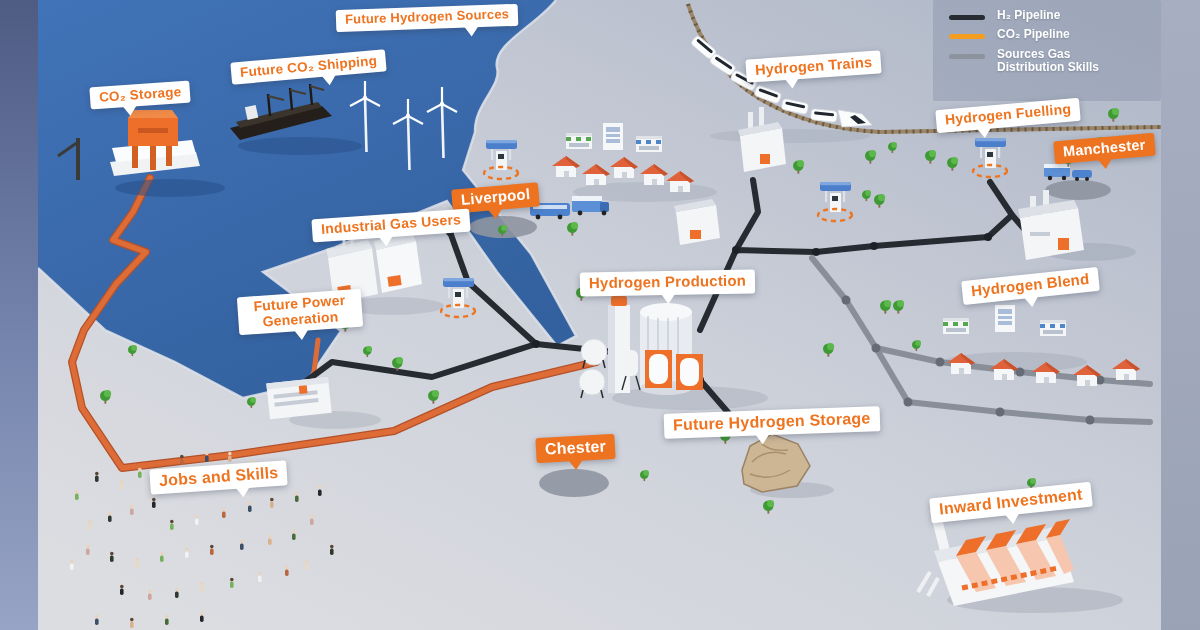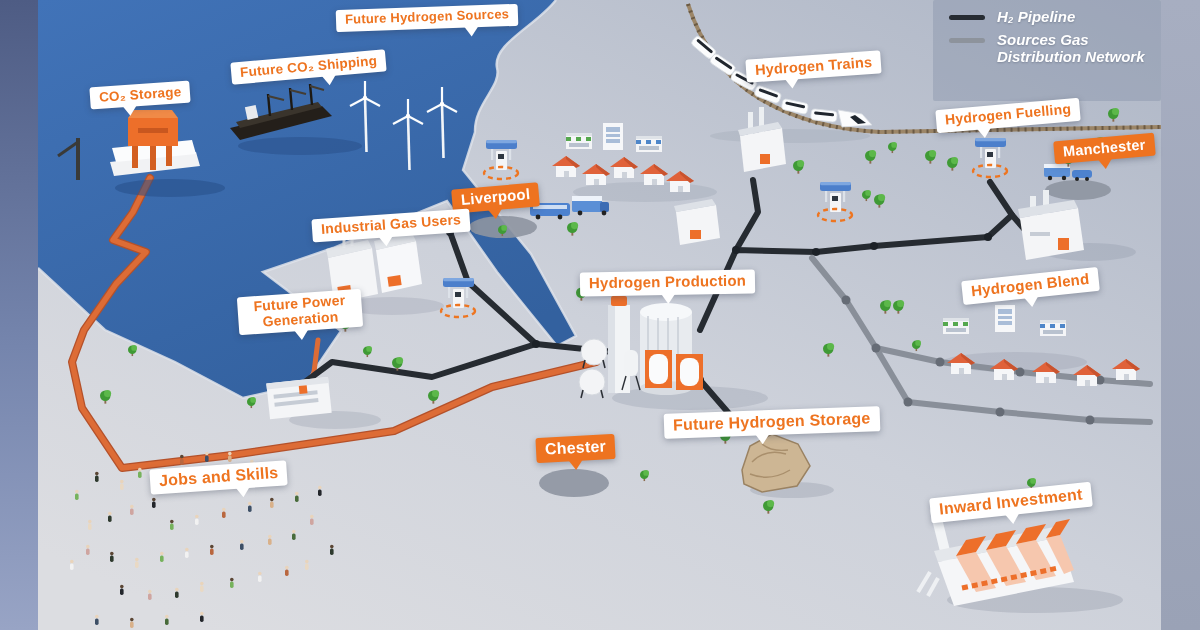--- a/index.html
+++ b/index.html
@@ -18,22 +18,22 @@
        border-top:10px solid #fff;border-bottom:0;bottom:-9px;left:calc(50% - 7px);}
   .lbl.city{background:#ee7320;color:#fff;}
   .lbl.city .tail{border-top-color:#ee7320;}
   .lbl.two{white-space:normal;text-align:center;}
 
   
   .legend{position:absolute;left:933px;top:0;width:228px;height:101px;z-index:4;
           background:rgba(116,129,156,.30);border-radius:2px;box-sizing:border-box;
           padding:9px 0 0 16px;}
   .lg-row{display:flex;align-items:flex-start;margin-bottom:6px;color:#fff;
-          font-weight:700;font-size:15px;line-height:1.12;
-          text-shadow:0 1px 2px rgba(40,50,70,.3);font-style:italic;}
+          font-weight:700;font-size:12px;line-height:1.12;
+          text-shadow:0 1px 2px rgba(40,50,70,.3);}
   .chip{width:36px;height:5px;border-radius:2.5px;margin:6px 12px 0 0;flex:none;}
   .chip.h2{background:#272c33}.chip.co2{background:#f39c1e}.chip.gas{background:#8d939c}
   .lg-text span{display:block;}
 </style>
 </head>
 <body>
 
 <div id="stage">
 
   <svg class="scene" viewBox="0 0 1200 630">
@@ -589,24 +589,28 @@
 
   <div class="bar bar-left"></div>
   <div class="bar bar-right"></div>
 
   <div class="legend">
     <div class="lg-row">
       <span class="chip h2"></span>
       <span class="lg-text">H₂ Pipeline</span>
     </div>
     <div class="lg-row">
+      <span class="chip co2"></span>
+      <span class="lg-text">CO₂ Pipeline</span>
+    </div>
+    <div class="lg-row">
       <span class="chip gas"></span>
       <span class="lg-text">
         <span>Sources Gas</span>
-        <span>Distribution Network</span>
+        <span>Distribution Skills</span>
       </span>
     </div>
   </div>
 
   <div class="lbl" style="left:90px;top:84px;font-size:13.5px;transform:rotate(-4deg);"><span>CO₂ Storage</span><i class="tail" style="left:32%;"></i></div>
   <div class="lbl" style="left:231px;top:56px;font-size:13.5px;transform:rotate(-5deg);"><span>Future CO₂ Shipping</span><i class="tail" style="left:58%;"></i></div>
   <div class="lbl" style="left:336px;top:7px;font-size:13px;transform:rotate(-2deg);"><span>Future Hydrogen Sources</span><i class="tail" style="left:70%;"></i></div>
   <div class="lbl" style="left:746px;top:55px;font-size:14.5px;transform:rotate(-4deg);"><span>Hydrogen Trains</span><i class="tail" style="left:28%;"></i></div>
   <div class="lbl" style="left:936px;top:104px;font-size:14px;transform:rotate(-5deg);"><span>Hydrogen Fuelling</span><i class="tail" style="left:28%;"></i></div>
   <div class="lbl city" style="left:1054px;top:137px;font-size:14.5px;transform:rotate(-5deg);"><span>Manchester</span><i class="tail"></i></div>

